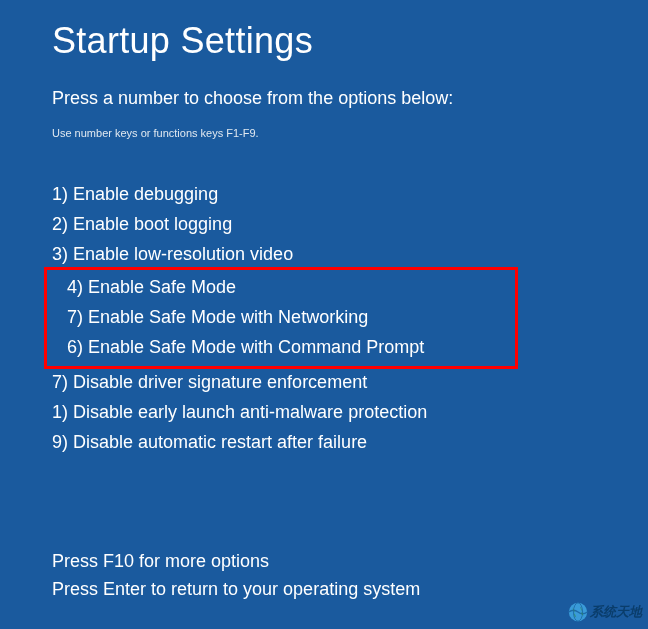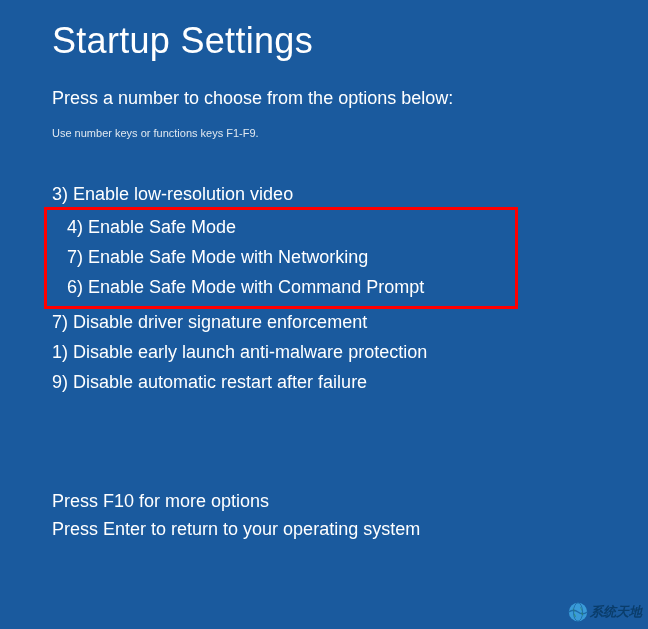--- a/index.html
+++ b/index.html
@@ -88,20 +88,22 @@
   </style>
 </head>
 <body>
 
 <div class="container">
   <h1 class="title">Startup Settings</h1>
   <p class="subtitle">Press a number to choose from the options below:</p>
   <p class="hint">Use number keys or functions keys F1-F9.</p>
 
   <div class="options">
+    <div class="option">1) Enable debugging</div>
+    <div class="option">2) Enable boot logging</div>
     <div class="option">3) Enable low-resolution video</div>
     <div class="highlight-box">
       <div class="option">4) Enable Safe Mode</div>
       <div class="option">7) Enable Safe Mode with Networking</div>
       <div class="option">6) Enable Safe Mode with Command Prompt</div>
     </div>
     <div class="option">7) Disable driver signature enforcement</div>
     <div class="option">1) Disable early launch anti-malware protection</div>
     <div class="option">9) Disable automatic restart after failure</div>
   </div>

